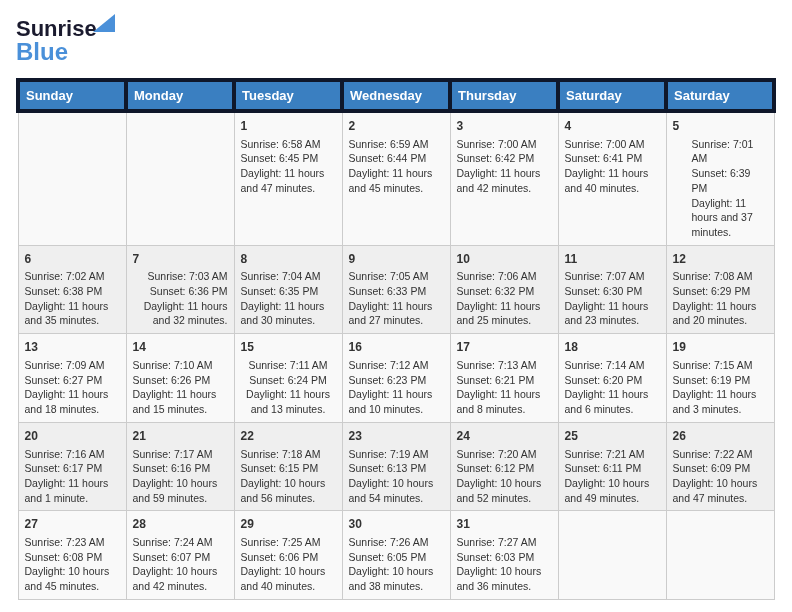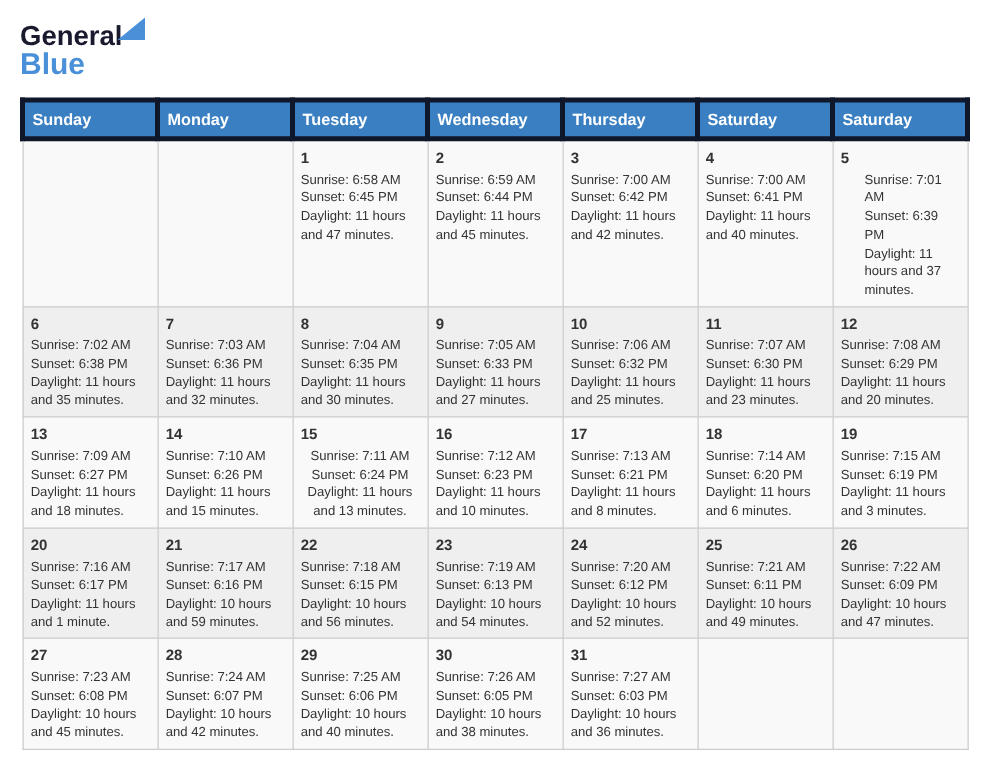--- a/index.html
+++ b/index.html
@@ -77,21 +77,21 @@
       background: #f9f9f9;
     }
   </style>
 </head>
 <body>
 
 <div class="header">
   <div class="logo">
     <div style="display:flex;align-items:center;">
       <div style="position:relative;display:inline-block;">
-        <span style="font-size:22px;font-weight:bold;color:#1a1a2e;">General</span>
+        <span style="font-size:22px;font-weight:bold;color:#1a1a2e;">Sunrise</span>
         <svg width="22" height="18" style="position:absolute;top:-2px;right:-18px;">
           <polygon points="0,18 22,18 22,0" fill="#4a90d9"></polygon>
         </svg>
       </div>
     </div>
     <span style="font-size:24px;font-weight:bold;color:#4a90d9;margin-top:-4px;">Blue</span>
   </div>
   <div class="title-block">
     <div class="month-title"></div>
     <div class="location"></div>
@@ -147,21 +147,21 @@
       </tr>
       <tr>
         <td>
           <span class="day-num">6</span>
           <div class="day-info" style="white-space: pre-line;">Sunrise: 7:02 AM
 Sunset: 6:38 PM
 Daylight: 11 hours and 35 minutes.</div>
         </td>
         <td>
           <span class="day-num">7</span>
-          <div class="day-info" style="white-space: pre-line;">Sunrise: 7:03 AM
+          <div class="day-info" style="white-space: pre-line; text-align: right;">Sunrise: 7:03 AM
 Sunset: 6:36 PM
 Daylight: 11 hours and 32 minutes.</div>
         </td>
         <td>
           <span class="day-num">8</span>
           <div class="day-info" style="white-space: pre-line;">Sunrise: 7:04 AM
 Sunset: 6:35 PM
 Daylight: 11 hours and 30 minutes.</div>
         </td>
         <td>

